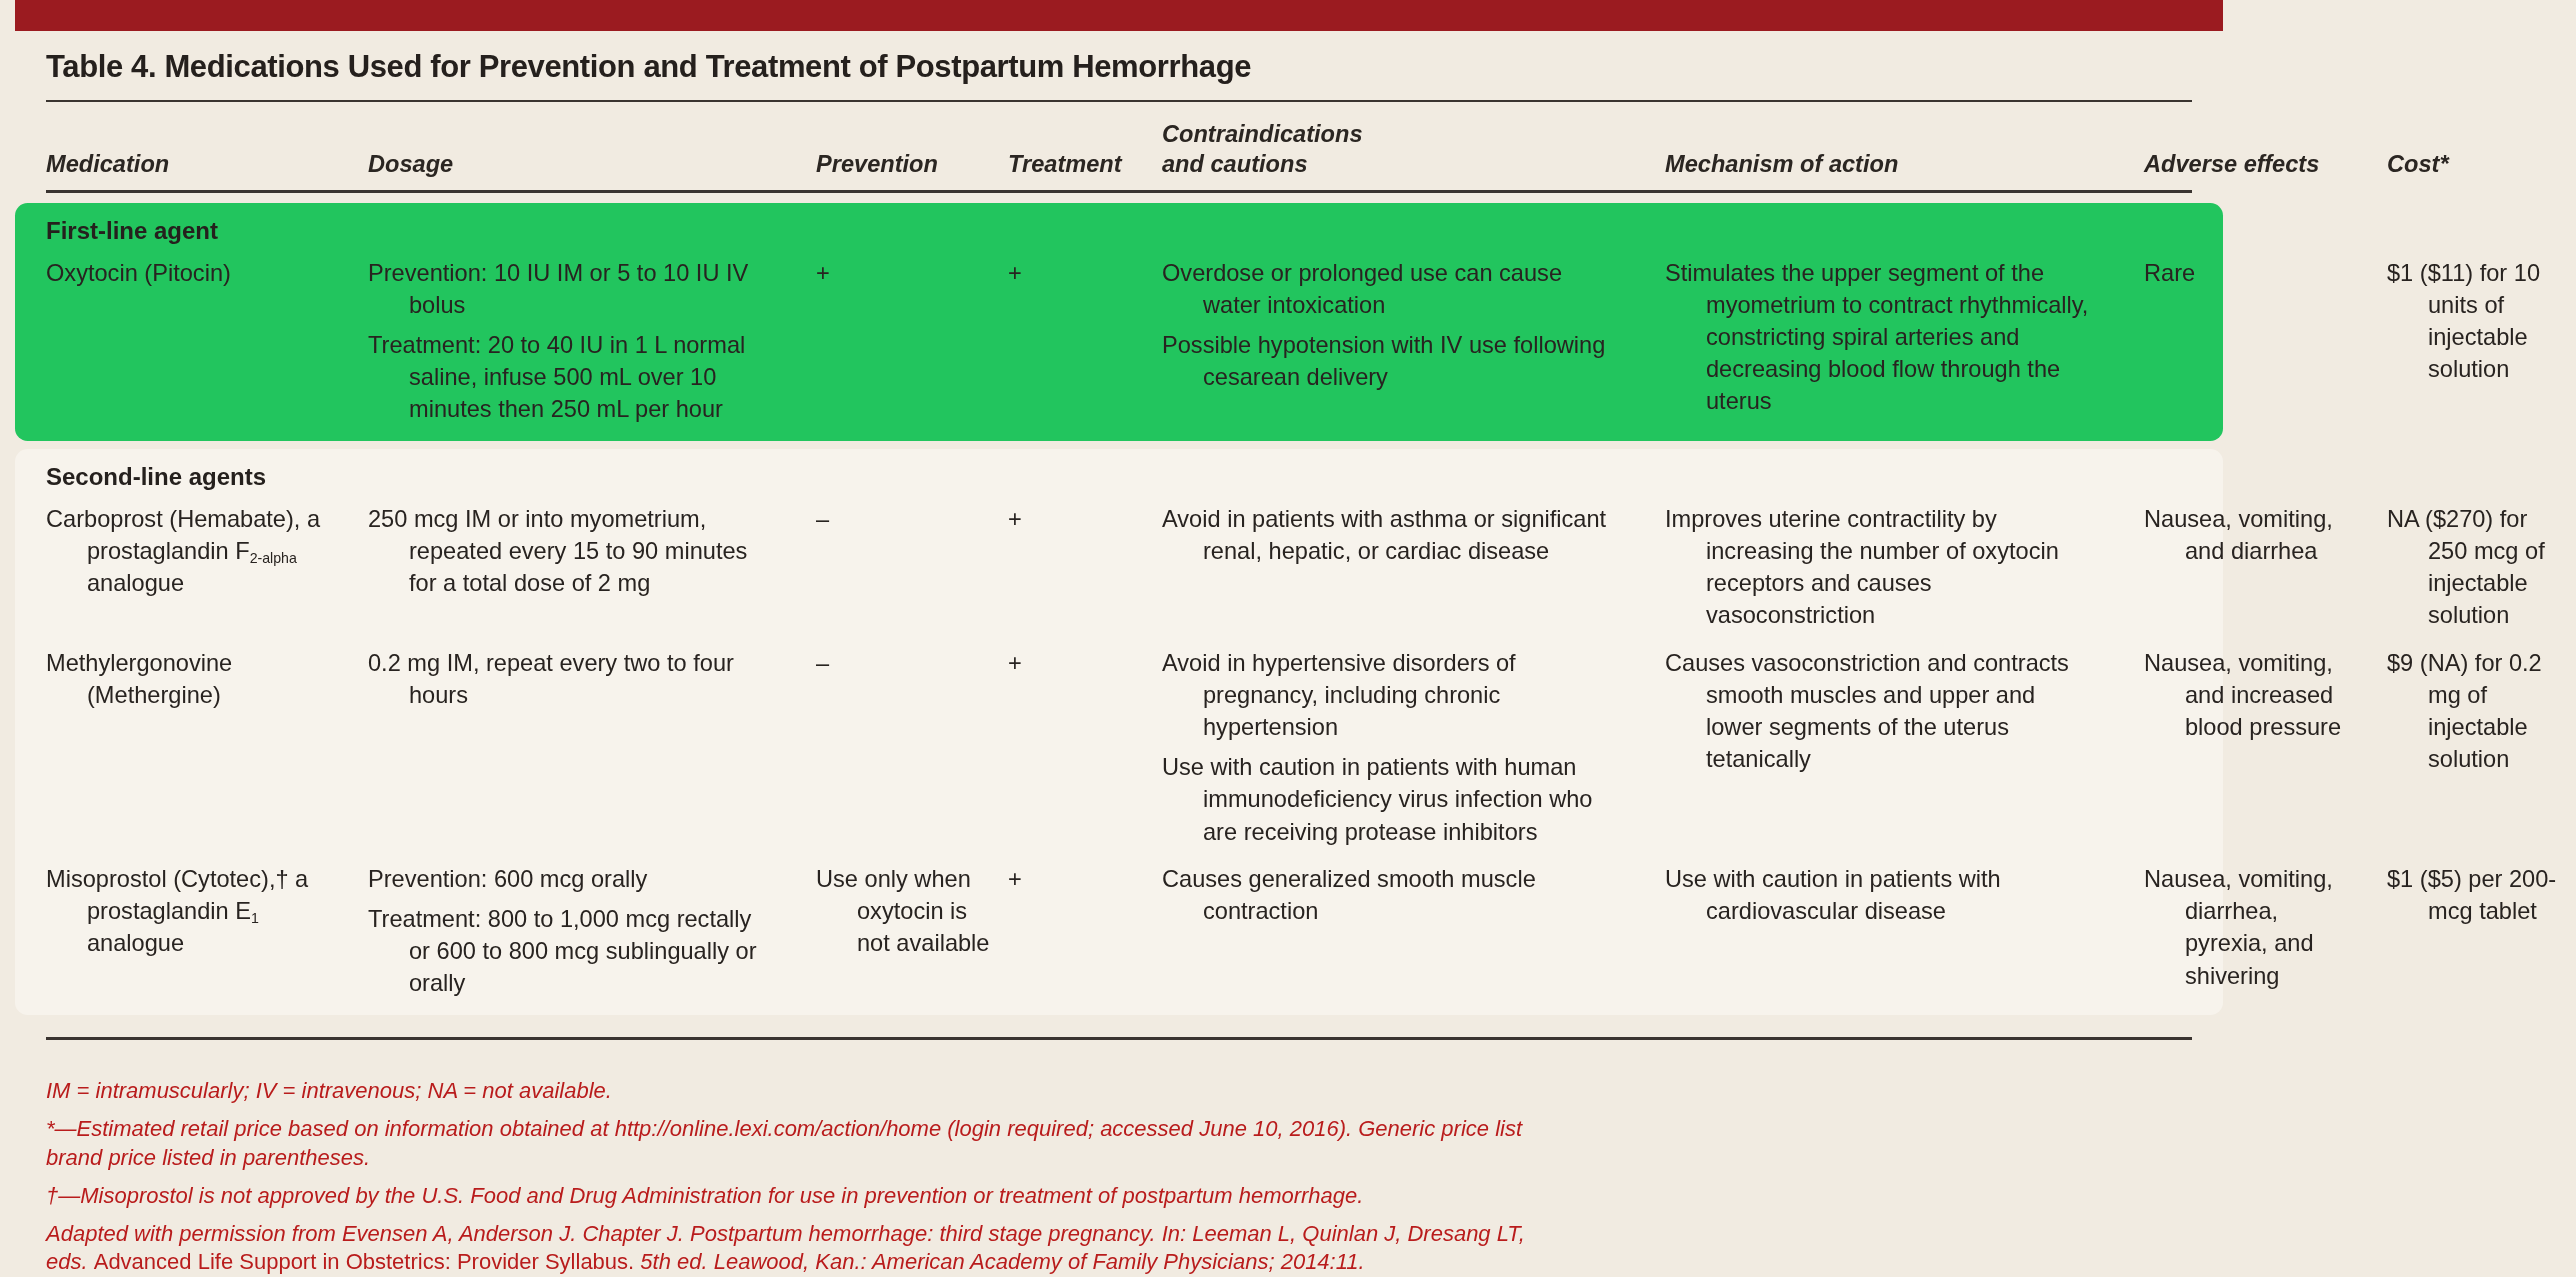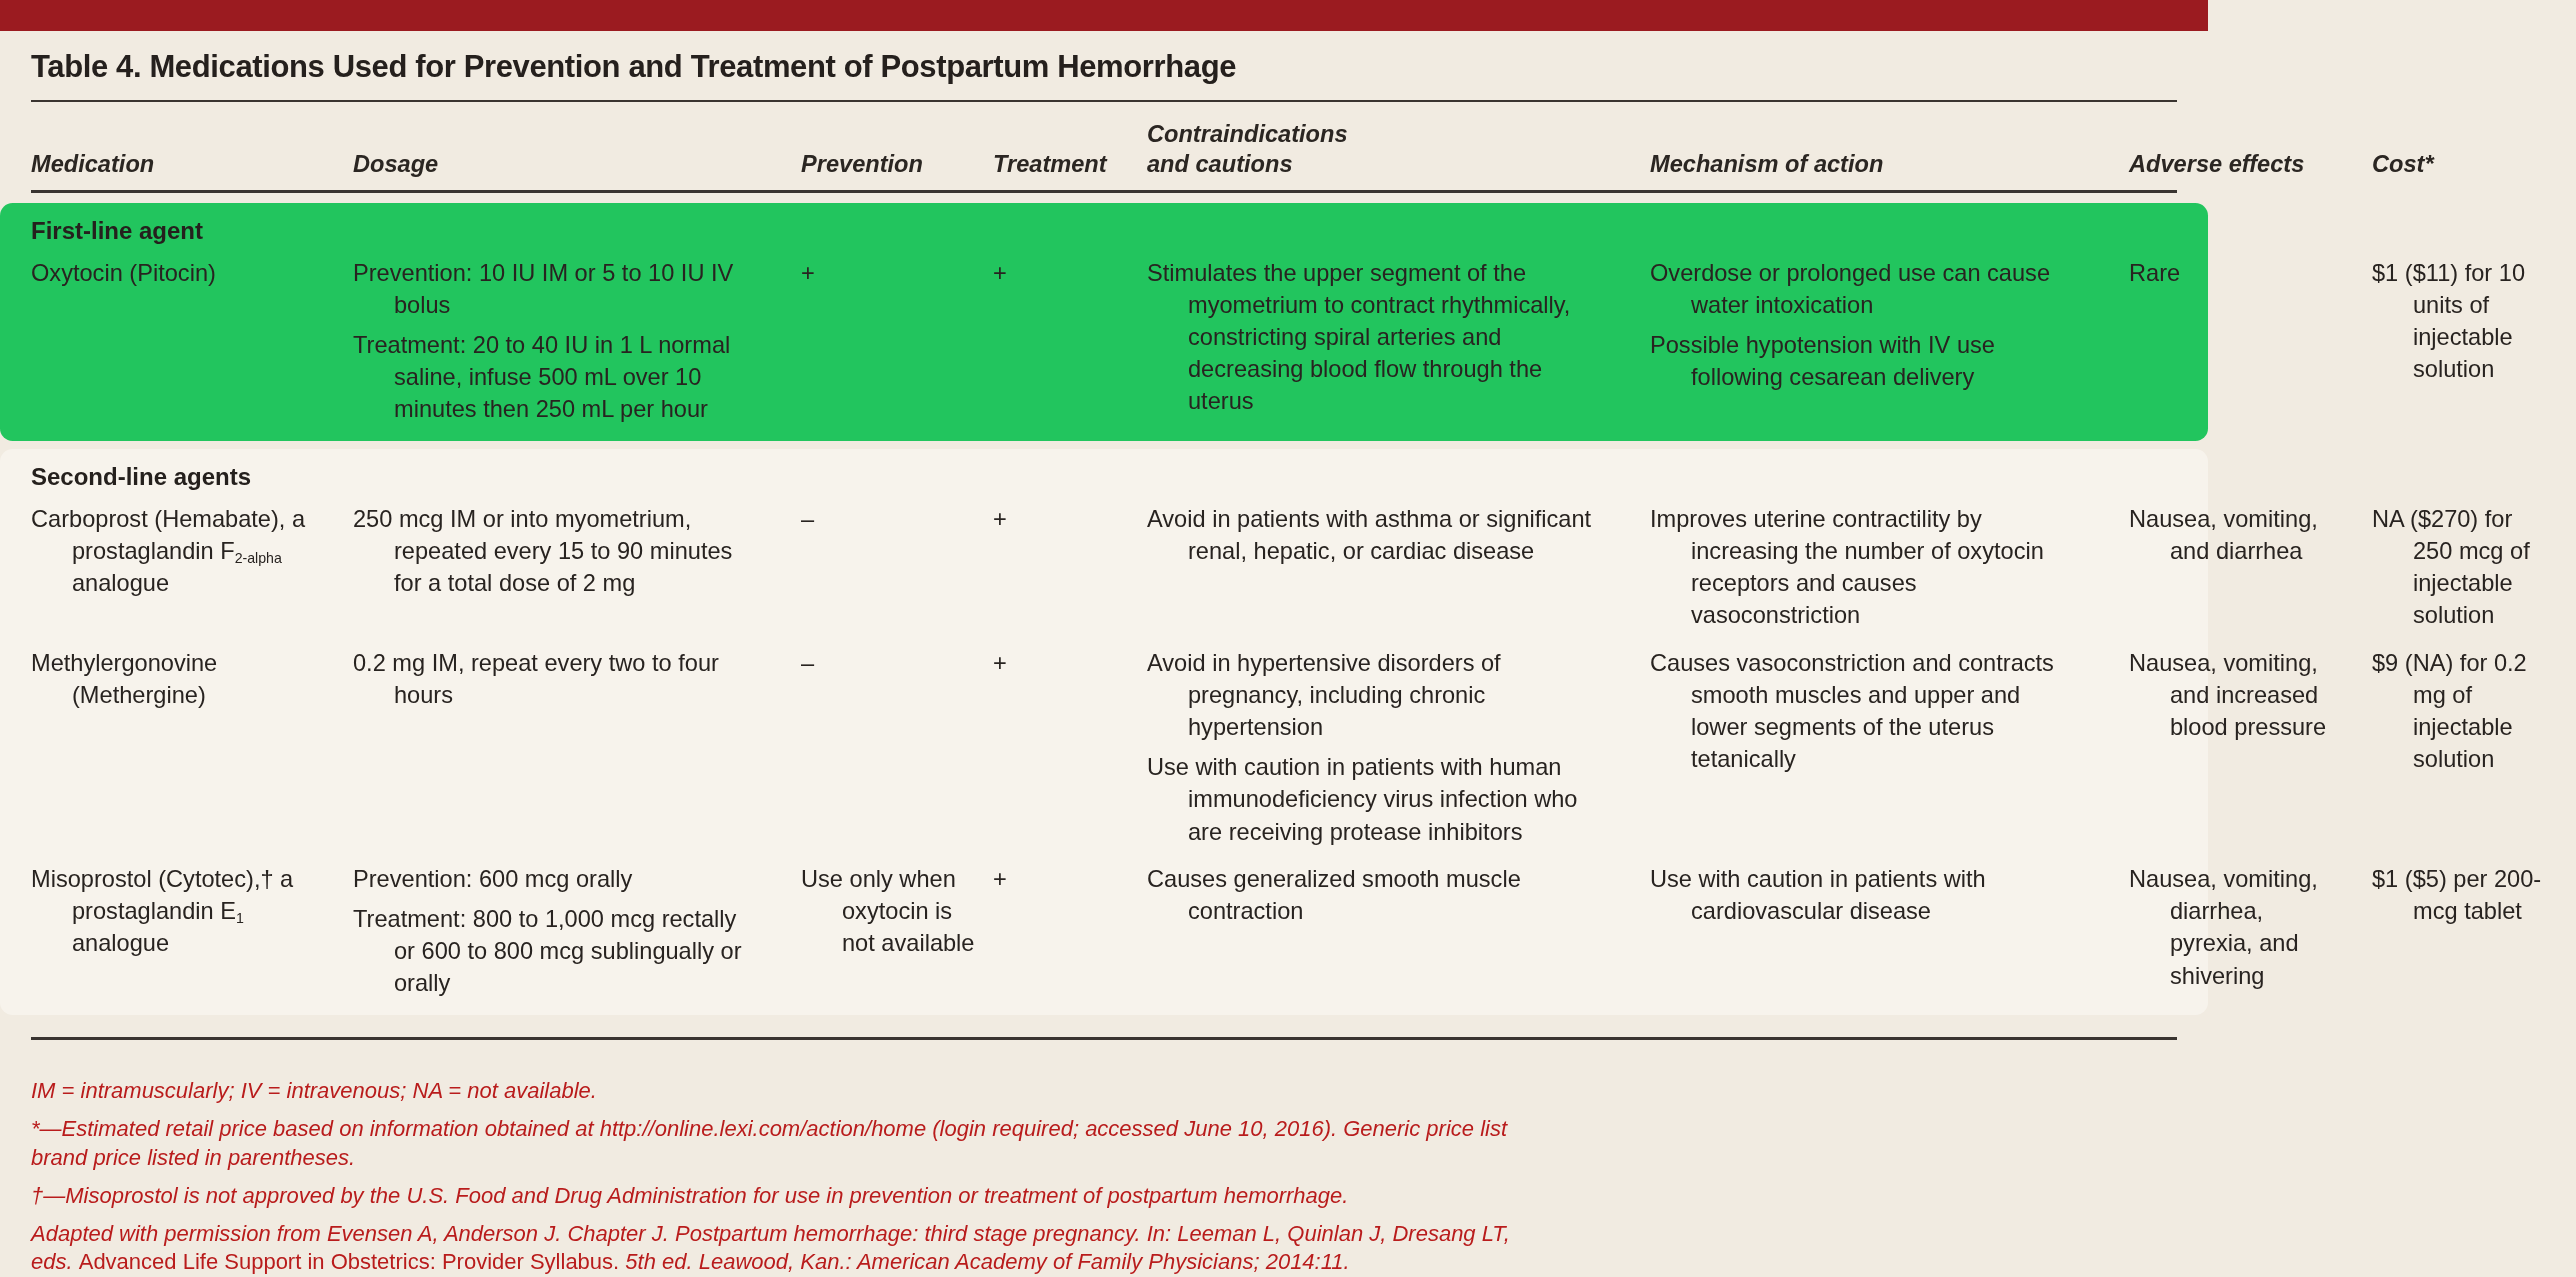--- a/index.html
+++ b/index.html
@@ -1,21 +1,21 @@
 <!DOCTYPE html>
 <html style="font-size:12.6px"><head>
 <meta charset="utf-8">
 <style>
   html,body{margin:0;padding:0;}
   body{
     width:2576px;height:1277px;overflow:hidden;
     background:#F1EBE1;color:#282320;
     font-family:"Liberation Sans",sans-serif;
   }
-  .page{display:flex;flex-direction:column;width:2208px;height:1277px;}
+  .page{display:flex;flex-direction:column;width:2208px;height:1277px;margin-left:15px;}
   .accent{height:31px;background:#9B1B20;flex:0 0 auto;}
   .accent.bot{margin-top:auto;}
   .pad{padding-left:31px;padding-right:31px;}
   .title{
     font-size:31px;font-weight:bold;line-height:1.3;
     margin:15.7px 0 0;letter-spacing:-0.012em;color:#25201d;
   }
   .rule-thin{border-bottom:2.4px solid #3A3430;margin-top:12.6px;}
   .rule-thick{border-bottom:3.1px solid #3A3430;}
   .rule-bottom{border-bottom:3.9px solid #3A3430;margin-top:22px;}
@@ -82,26 +82,26 @@
       <div class="cell c-dose">
         <p>Prevention: 10 IU IM or 5 to 10 IU IV bolus</p>
         <p>Treatment: 20 to 40 IU in 1 L normal saline, infuse 500 mL over 10 minutes then 250 mL per hour</p>
       </div>
       <div class="cell c-prev">
         <p>+</p>
       </div>
       <div class="cell c-treat">
         <p>+</p>
       </div>
-      <div class="cell c-mech">
-        <p>Stimulates the upper segment of the myometrium to contract rhythmically, constricting spiral arteries and decreasing blood flow through the uterus</p>
-      </div>
       <div class="cell c-contra">
         <p>Overdose or prolonged use can cause water intoxication</p>
         <p>Possible hypotension with IV use following cesarean delivery</p>
+      </div>
+      <div class="cell c-mech">
+        <p>Stimulates the upper segment of the myometrium to contract rhythmically, constricting spiral arteries and decreasing blood flow through the uterus</p>
       </div>
       <div class="cell c-adv">
         <p>Rare</p>
       </div>
       <div class="cell c-cost">
         <p>$1 ($11) for 10 units of injectable solution</p>
       </div>
     </div>
   </div>
 

